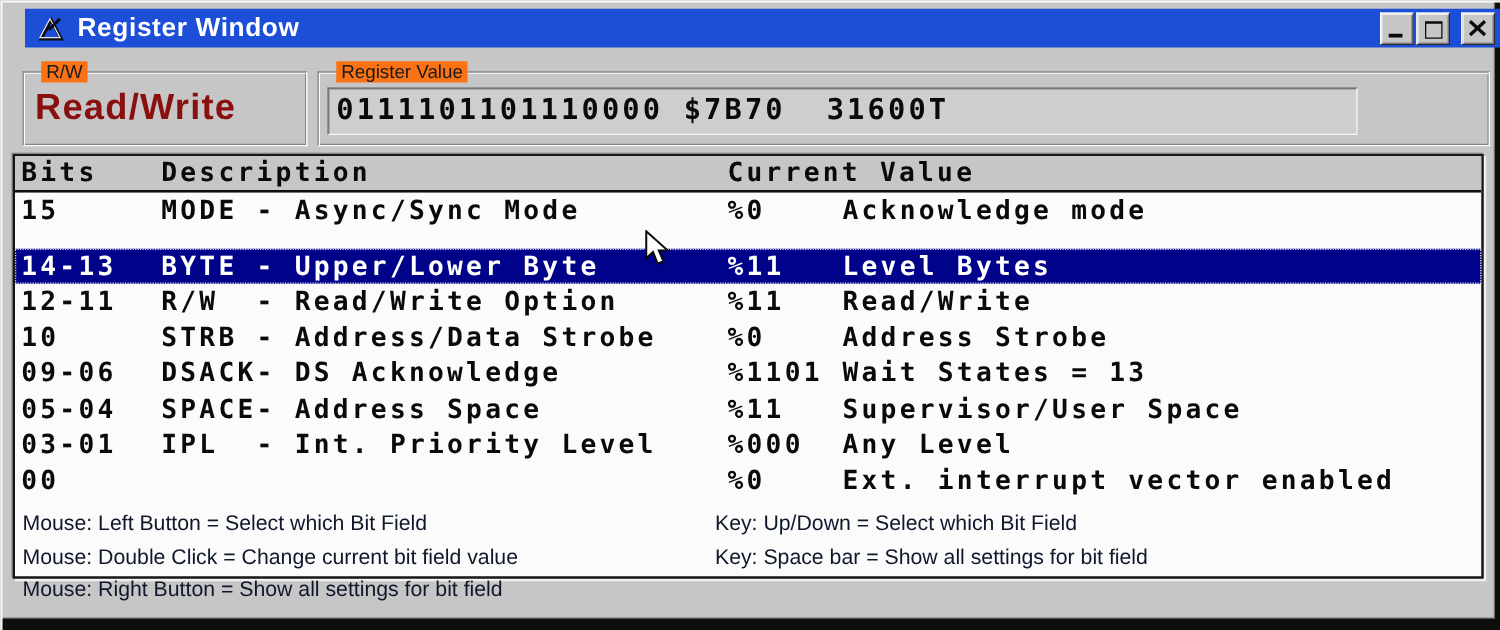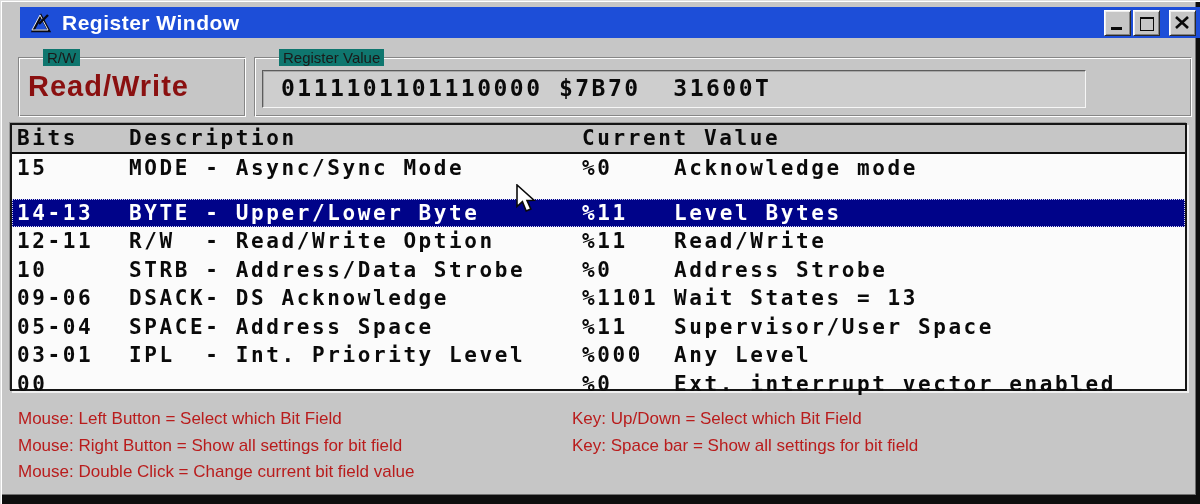--- a/index.html
+++ b/index.html
@@ -39,44 +39,44 @@
   .g-max{position:absolute;left:6px;top:6px;width:12px;height:11px;border:1px solid #0a0a0a;border-top:2px solid #0a0a0a;background:transparent;}
   .g-close{position:absolute;left:5px;top:5px;}
 
   
   .groupbox{
     position:absolute;
     border:1px solid;border-color:#868686 #ffffff #ffffff #868686;
     box-shadow:inset 1px 1px 0 #ffffff, inset -1px -1px 0 #868686;
   }
   .groupbox .legend{
-    position:absolute;top:-9px;left:24px;background:#0f766e;
+    position:absolute;top:-9px;left:14px;background:#f97316;
     padding:0 4px;font-size:15px;color:#1a1a1a;white-space:pre;
   }
   .gb-rw{left:18px;top:57px;width:226px;height:58px;}
   .rw-value{
     position:absolute;left:9px;top:12px;
     font-weight:bold;font-size:29px;letter-spacing:1px;color:#8a1010;white-space:pre;
   }
   .gb-reg{left:254px;top:57px;width:936px;height:58px;}
   .reg-field{
     position:absolute;left:7px;top:12px;width:822px;height:36px;
     background:#cecece;
     border:1px solid;border-color:#5c5c5c #f6f6f6 #f6f6f6 #5c5c5c;
     box-shadow:inset 1px 1px 0 #a8a8a8;
   }
   .reg-text{
     font-family:"DejaVu Sans Mono",monospace;font-weight:bold;
     font-size:23px;letter-spacing:2.5px;color:#0a0a0a;
-    line-height:34px;padding-left:18px;white-space:pre;
+    line-height:34px;padding-left:6px;white-space:pre;
   }
 
   
   .bit-table{
-    position:absolute;left:10px;top:123px;width:1177px;height:268px;
+    position:absolute;left:10px;top:123px;width:1177px;height:340px;
     background:#fbfbfb;border:2px solid #161616;
     box-shadow:2px 2px 0 #f0f0f0, -1px -1px 0 #989898;
     box-sizing:border-box;
   }
   .thead{
     position:relative;height:27px;background:#c6c6c6;border-bottom:2px solid #0e0e0e;
   }
   .thead span, .cell{
     position:absolute;top:0;
     font-family:"DejaVu Sans Mono",monospace;font-weight:bold;
@@ -87,21 +87,21 @@
   .c-desc{left:117px;}
   .c-value{left:570px;}
   .c-meaning{left:662px;}
   .trow{position:relative;height:28.5px;}
   .cell{line-height:28.5px;}
   .trow.selected{background:#000389;margin-top:16px;}
   .trow.selected .cell{color:#ffffff;}
   .trow.selected{outline:1px dotted #d6d6f2;outline-offset:-1px;}
 
   
-  .help-col{position:absolute;top:406px;font-size:17px;color:#b91c1c;}
+  .help-col{position:absolute;top:406px;font-size:17px;color:#0f172a;}
   .help-mouse{left:18px;}
   .help-key{left:572px;}
   .help-line{line-height:26.5px;white-space:pre;}
 
   
   .cursor{position:absolute;left:516px;top:184px;pointer-events:none;}
 </style>
 </head>
 <body>
 
@@ -194,22 +194,22 @@
         <div class="trow">
           <span class="cell c-bits">00</span>
           <span class="cell c-value">%0</span>
           <span class="cell c-meaning">Ext. interrupt vector enabled</span>
         </div>
       </div>
   </div>
 
   <div class="help-col help-mouse">
       <div class="help-line">Mouse: Left Button = Select which Bit Field</div>
+      <div class="help-line">Mouse: Double Click = Change current bit field value</div>
       <div class="help-line">Mouse: Right Button = Show all settings for bit field</div>
-      <div class="help-line">Mouse: Double Click = Change current bit field value</div>
     </div>
   <div class="help-col help-key">
       <div class="help-line">Key: Up/Down = Select which Bit Field</div>
       <div class="help-line">Key: Space bar = Show all settings for bit field</div>
     </div>
 
   <svg class="cursor" width="26" height="30" viewBox="0 0 26 30">
     <path d="M1,1 L1,22.5 L6.4,17.6 L10.2,27 L14.8,25 L11,16.4 L18,16.2 Z" fill="#ffffff" stroke="#0a0a0a" stroke-width="1.6"></path>
   </svg>
 

